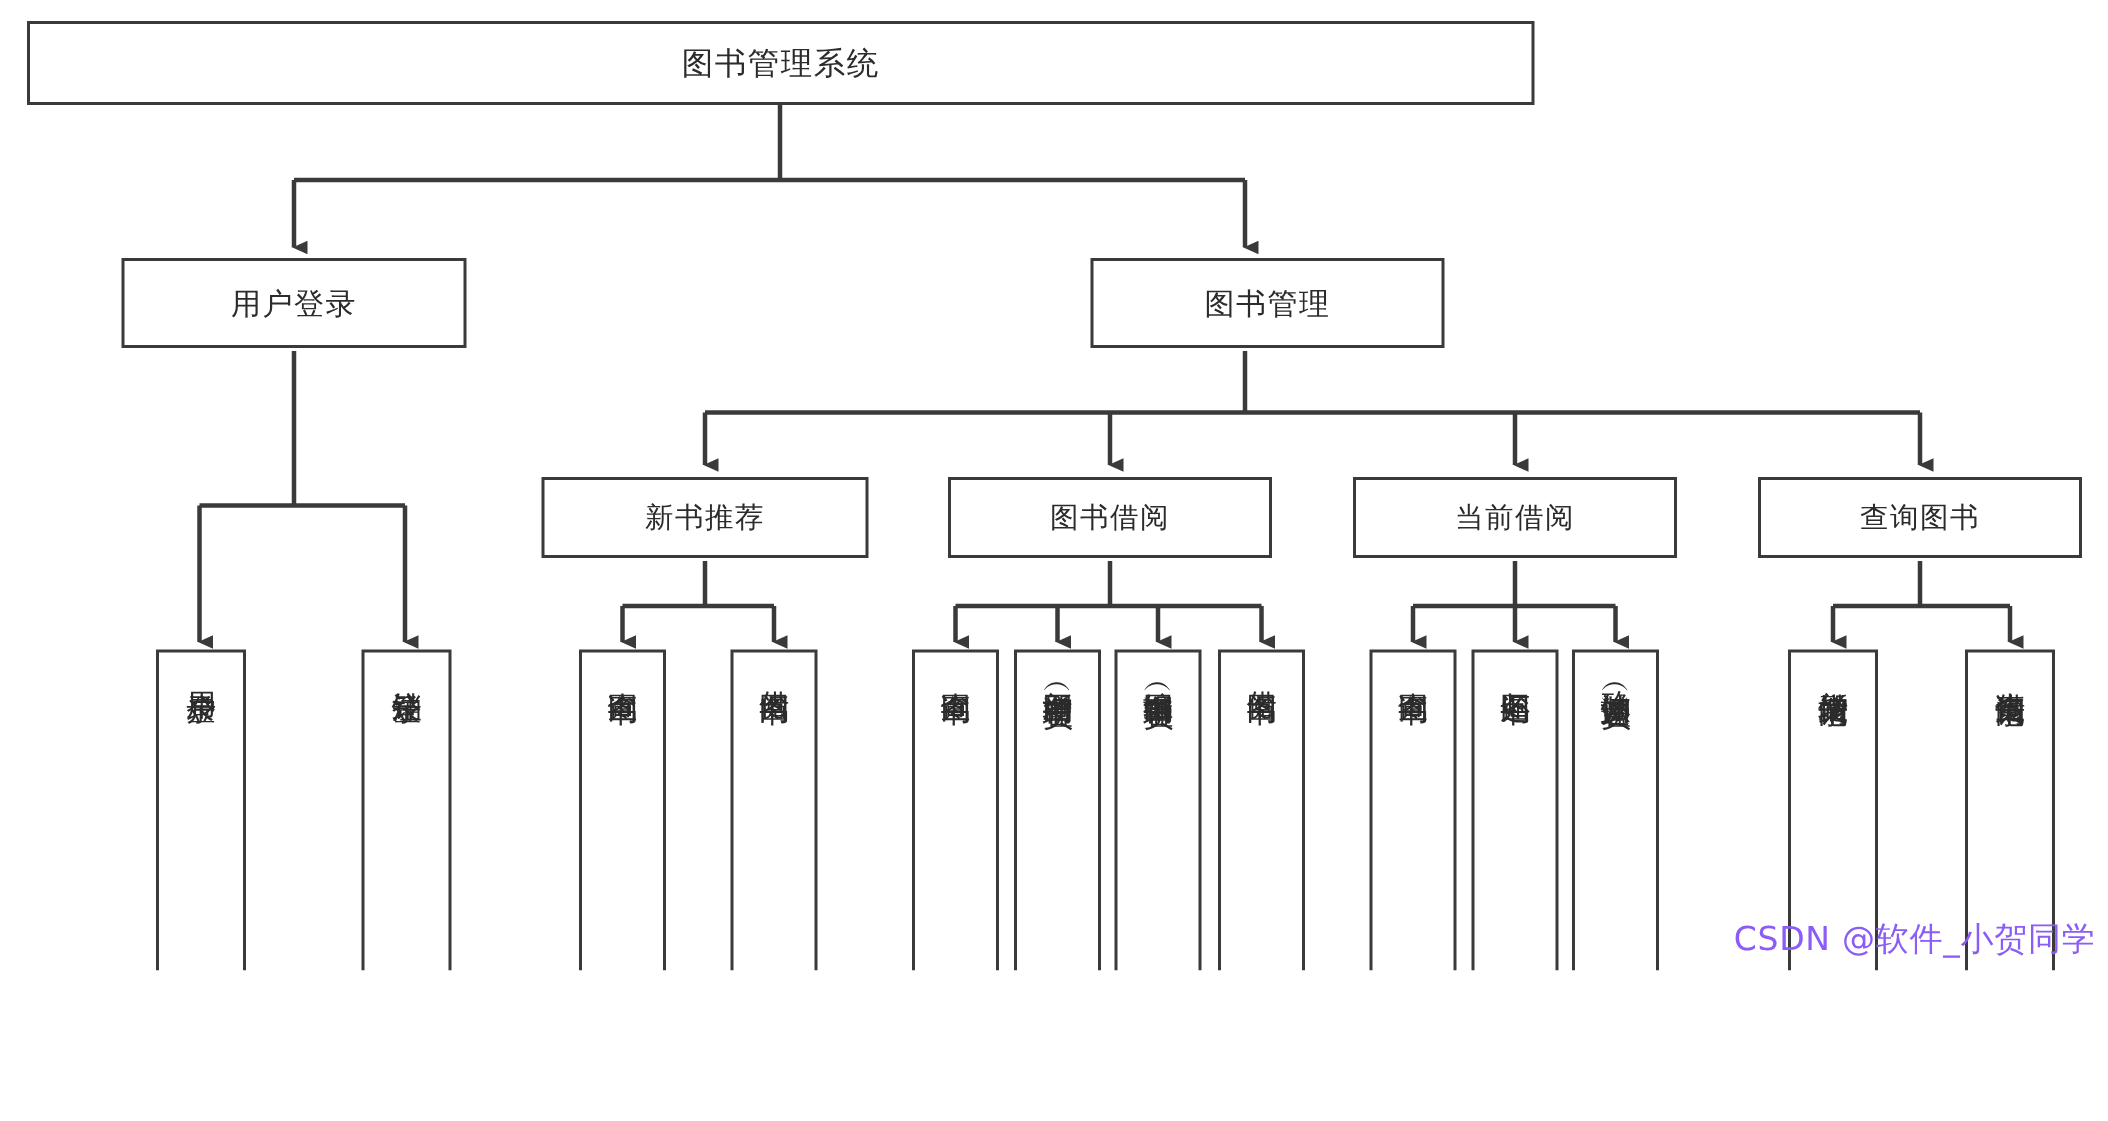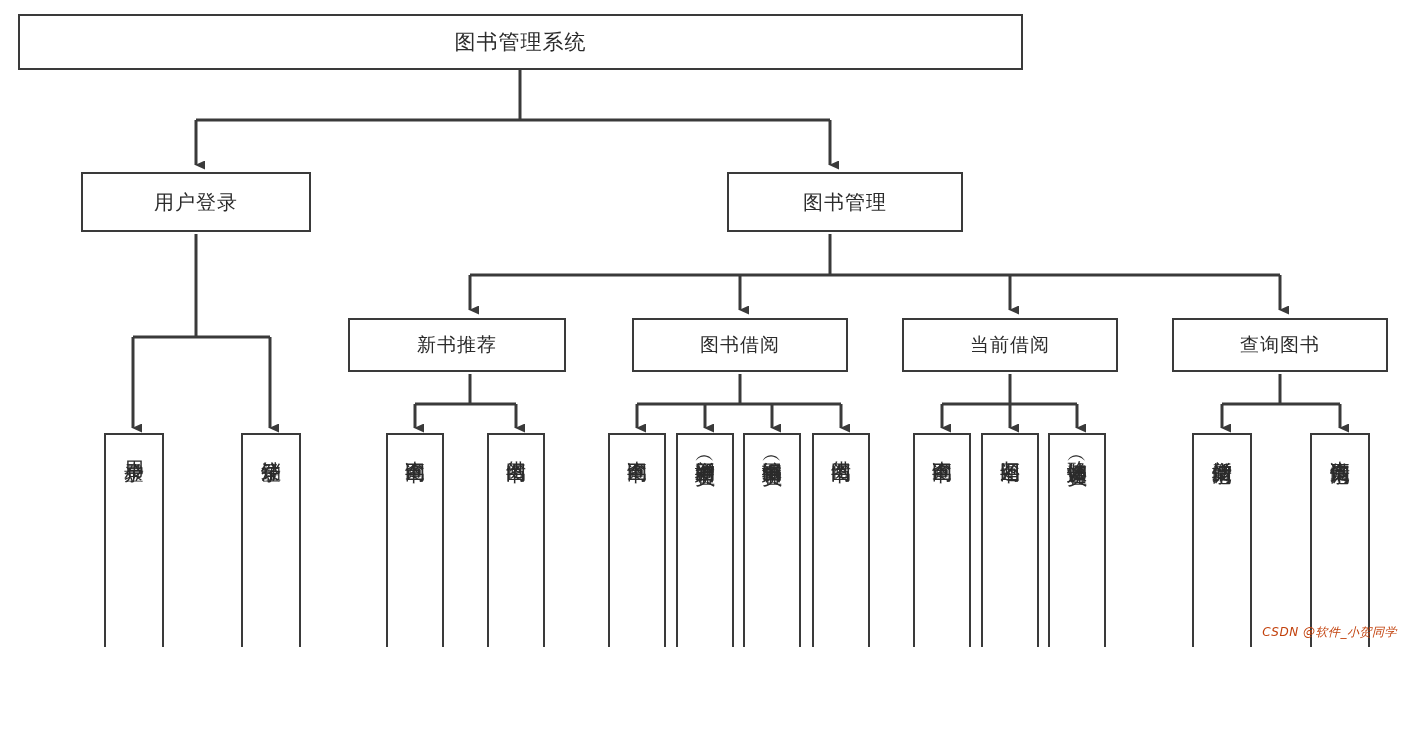--- a/index.html
+++ b/index.html
@@ -61,25 +61,24 @@
     display: block;
   }
   .htext {
     white-space: nowrap;
     letter-spacing: 1px;
   }
   #watermark {
     position: absolute;
     right: 8px;
     bottom: 6px;
-    font-size: 12px;
-    color: #c2410c;
+    font-size: 22px;
+    color: #8b5cf6;
     letter-spacing: 0.5px;
     white-space: nowrap;
-    font-style: italic;
   }
 </style>
 </head>
 <body>
 
 <div id="diagram-root">
 
   <svg id="edges-layer" viewBox="0 0 1405 747" width="1405" height="747" xmlns="http://www.w3.org/2000/svg">
     <defs>
       <marker id="arrowhead" markerWidth="9" markerHeight="10" refX="4.5" refY="9" orient="auto" markerUnits="userSpaceOnUse">
@@ -134,21 +133,21 @@
     <span class="htext">图书管理系统</span>
   </div>
 
   <div class="node node-l1" style="left:81px; top:172px; width:230px; height:60px;">
     <span class="htext">用户登录</span>
   </div>
   <div class="node node-l1" style="left:712px; top:172px; width:236px; height:60px;margin-left:15px;">
     <span class="htext">图书管理</span>
   </div>
 
-  <div class="node node-l2" style="left:348px; top:318px; width:218px; height:54px;justify-content:center;">
+  <div class="node node-l2" style="left:361px; top:318px; width:218px; height:54px;justify-content:center;">
     <span class="htext">新书推荐</span>
   </div>
   <div class="node node-l2" style="left:632px; top:318px; width:216px; height:54px;">
     <span class="htext">图书借阅</span>
   </div>
   <div class="node node-l2" style="left:902px; top:318px; width:216px; height:54px;">
     <span class="htext">当前借阅</span>
   </div>
   <div class="node node-l2" style="left:1172px; top:318px; width:216px; height:54px;">
     <span class="htext">查询图书</span>

